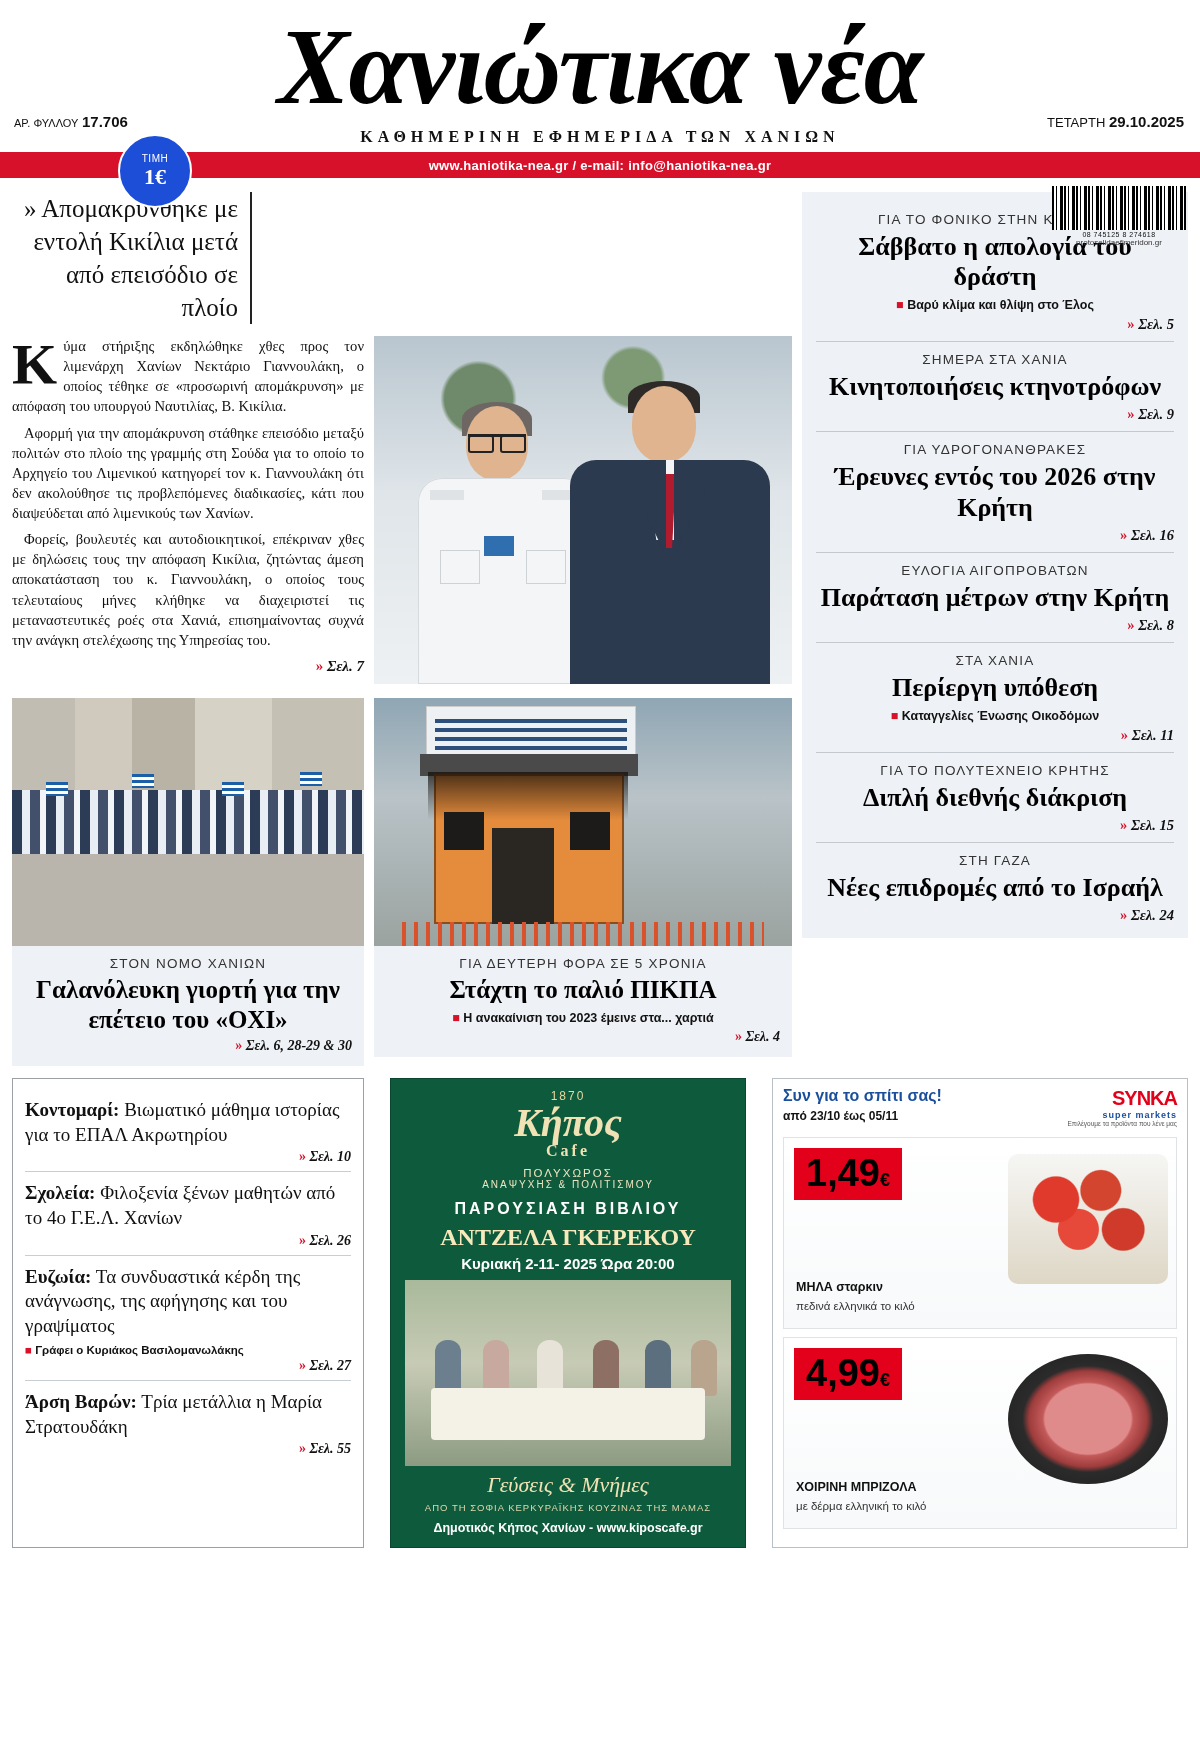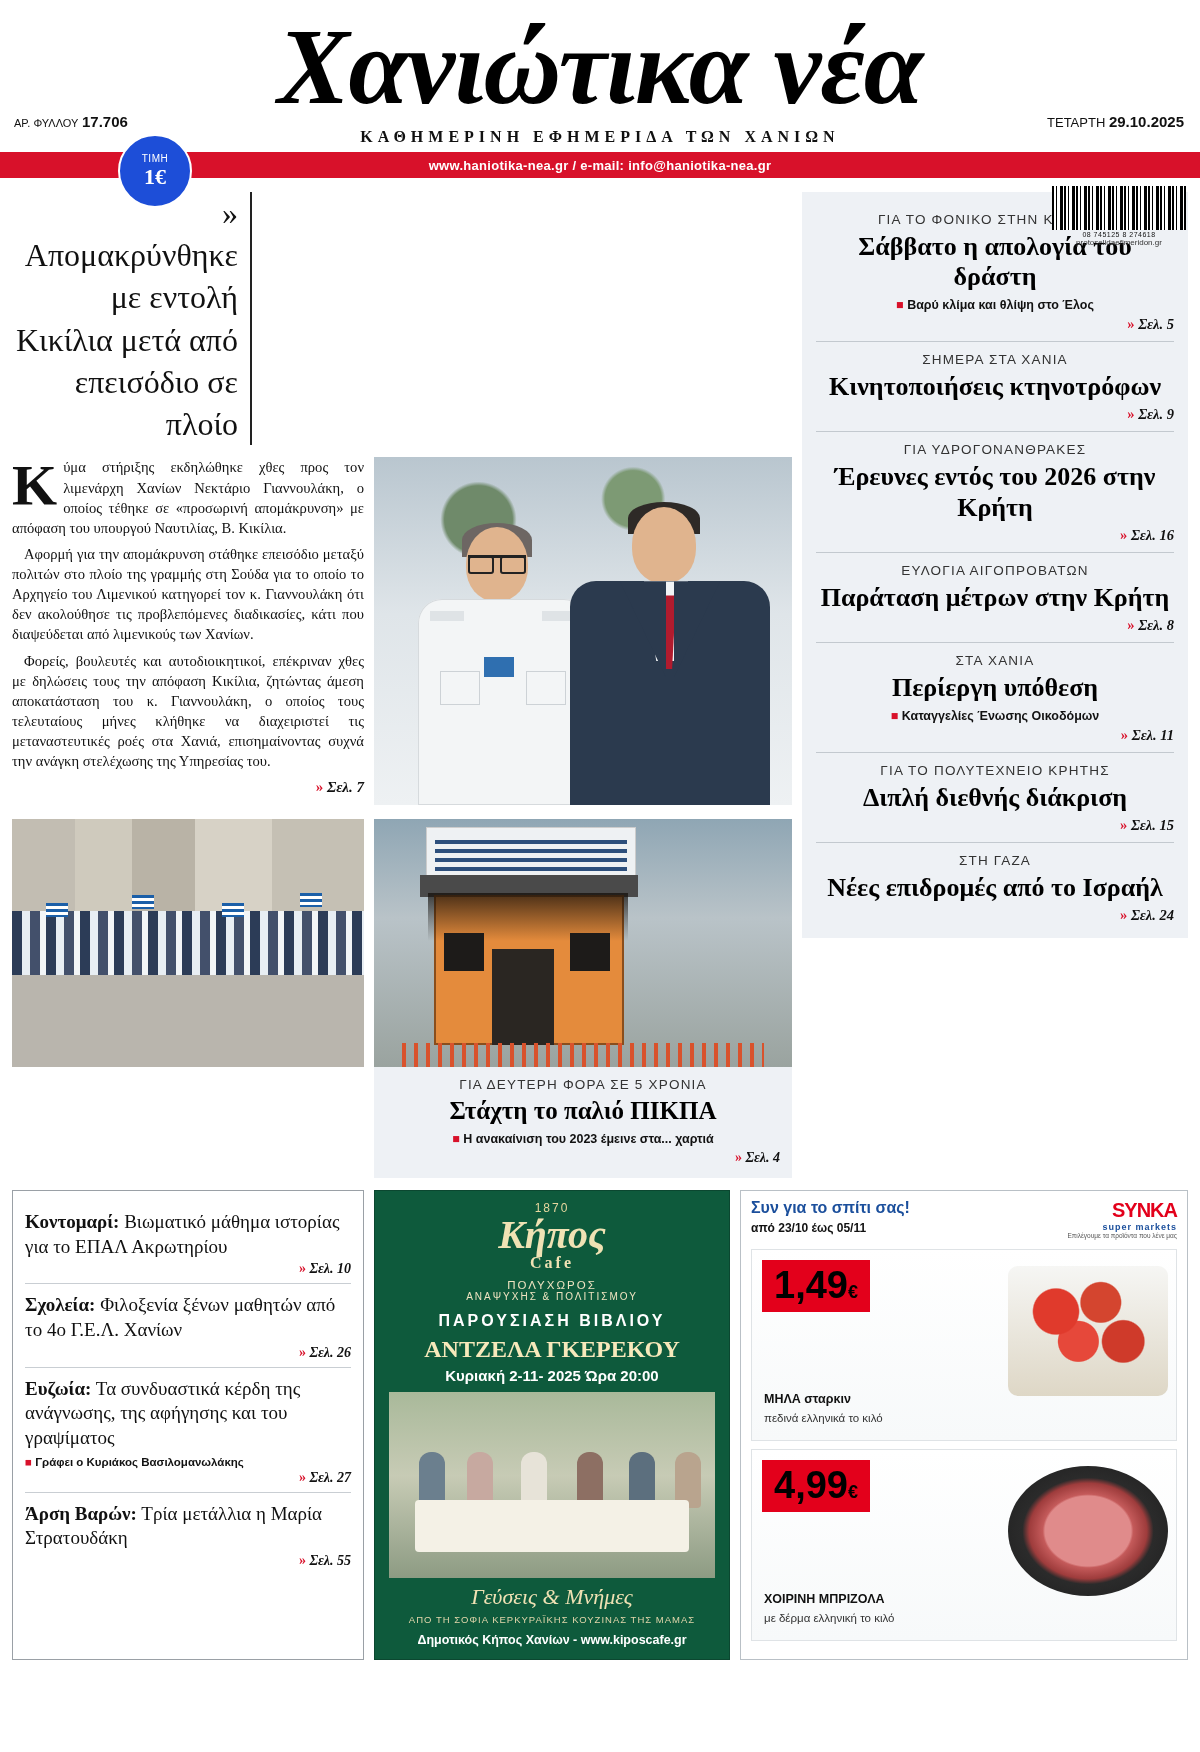--- a/index.html
+++ b/index.html
@@ -118,21 +118,21 @@
   .right-col { width: 386px; }
 
   
   .lead-top { display: flex; gap: 14px; margin-top: 14px; }
   .kicker-left {
     width: 240px;
     border-right: 2px solid #222;
     padding-right: 12px;
     text-align: right;
     font-family: "Liberation Serif", serif;
-    font-size: 32px;
+    font-size: 25px;
     line-height: 1.32;
     color: #111;
   }
   .lead-head { flex: 1; }
   .lead-overline {
     font-size: 16px;
     font-weight: bold;
     letter-spacing: 2px;
     color: #222;
     margin-bottom: 2px;
@@ -306,21 +306,21 @@
   .brief-sub { text-align: center; font-size: 12.5px; font-weight: bold; margin-top: 6px; }
   .brief-sub .sq { color: #d8112a; }
   .brief-sel {
     text-align: right;
     font-family: "Liberation Serif", serif;
     font-weight: bold; font-style: italic; font-size: 14.5px; margin-top: 4px;
   }
   .brief-sel .arrow { color: #d8112a; font-style: normal; }
 
   
-  .bottom-row { display: flex; gap: 10px; padding: 12px 12px 16px; }
+  .bottom-row { display: flex; gap: 26px; padding: 12px 12px 16px; }
   .bot-left { width: 352px; border: 1px solid #9aa0a6; padding: 10px 12px; }
   .bot-item { border-bottom: 1px solid #c9ced3; padding: 9px 0 6px; }
   .bot-item:last-child { border-bottom: none; }
   .bot-text {
     font-family: "Liberation Serif", serif;
     font-size: 19px;
     line-height: 1.3;
     color: #111;
   }
   .bot-text .lead { font-weight: bold; }
@@ -494,20 +494,28 @@
         <div class="photo-card">
           <div class="photo-img ph-parade">
             <div class="bldg"></div>
             <div class="crowd"></div>
             <div class="road"></div>
             <div class="flag f1"></div>
             <div class="flag f2"></div>
             <div class="flag f3"></div>
             <div class="flag f4"></div>
           </div>
+          <div class="cap-box">
+            <div class="cap-over">ΣΤΟΝ ΝΟΜΟ ΧΑΝΙΩΝ</div>
+            <div class="cap-title">Γαλανόλευκη γιορτή για την επέτειο του «ΟΧΙ»</div>
+            <div class="cap-sel">
+              <span class="arrow">»</span>
+              <span>Σελ. 6, 28-29 &amp; 30</span>
+            </div>
+          </div>
         </div>
 
         <div class="photo-card b">
           <div class="photo-img ph-pikpa">
             <div class="sign">
                 <div class="sign-lines"></div>
               </div>
             <div class="roof"></div>
             <div class="hut"></div>
             <div class="soot"></div>

